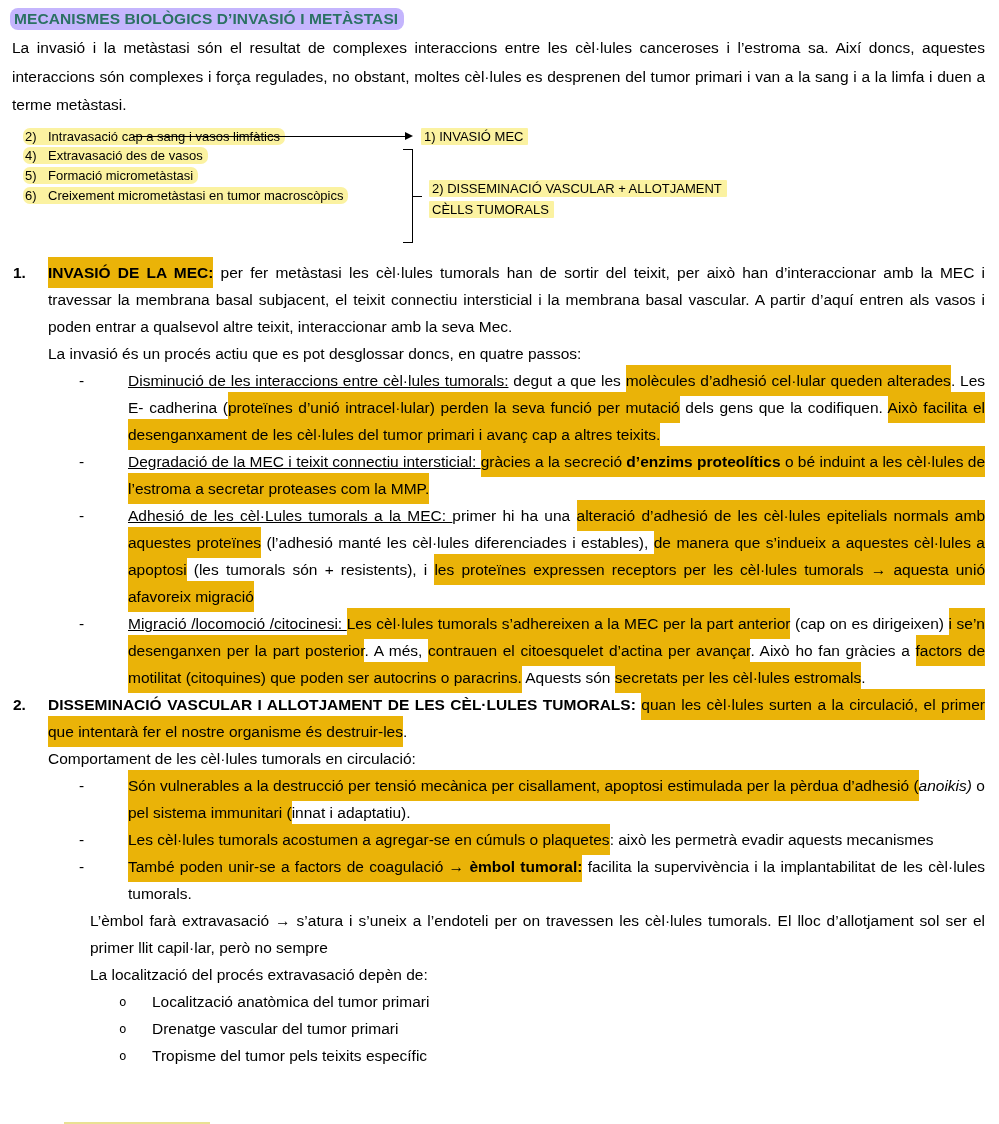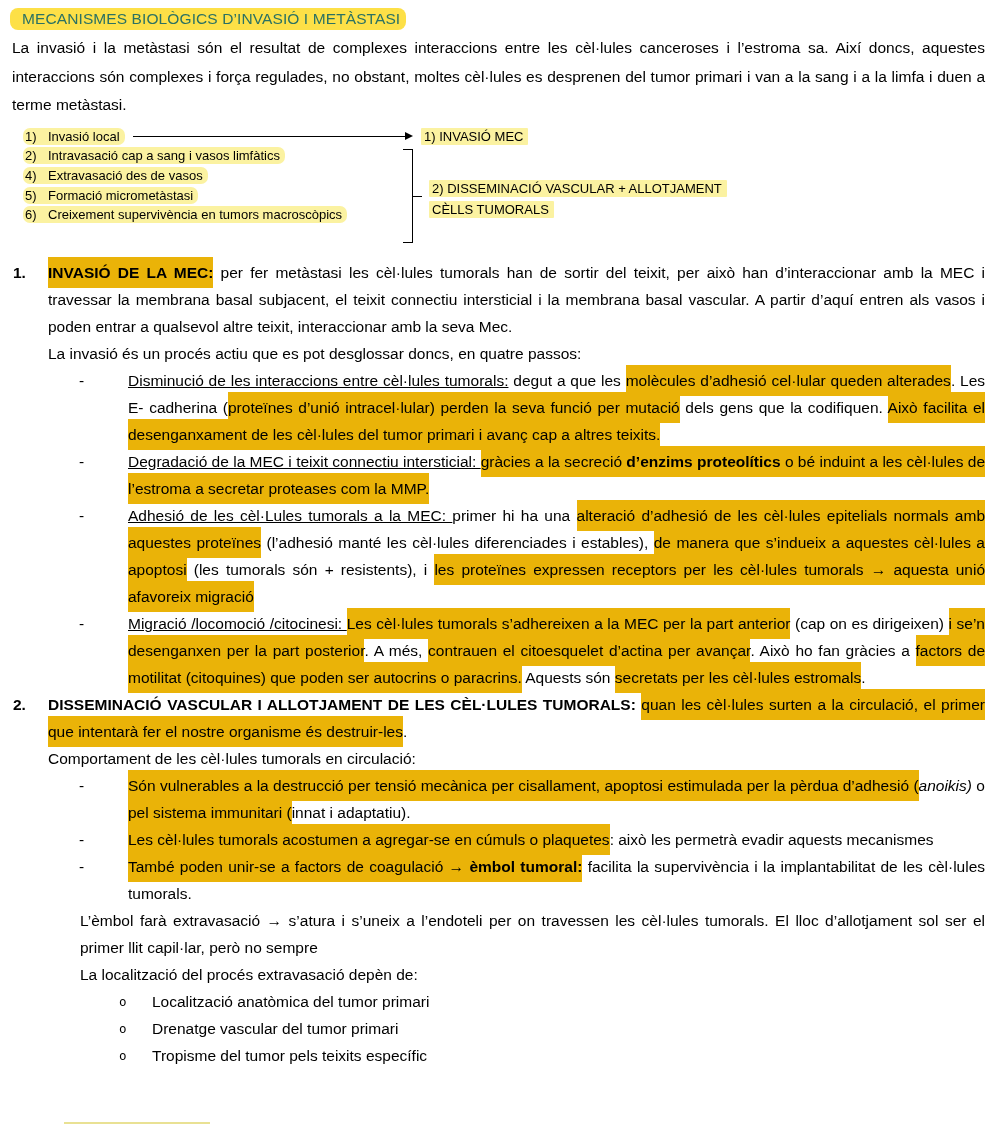--- a/index.html
+++ b/index.html
@@ -5,22 +5,22 @@
   html,body{margin:0;padding:0;}
   body{
     width:999px;height:1124px;overflow:hidden;background:#ffffff;
     font-family:"Liberation Sans",sans-serif;color:#000;position:relative;
   }
   .page{position:relative;width:999px;height:1124px;}
 
   
   .title-row{margin:8px 0 0 10px;}
   .title{
-    display:inline-block;font-size:15.5px;font-weight:normal;color:#2B7163;
-    background:#fde047;padding:2px 6px 2px 12px;border-radius:8px;letter-spacing:.1px;
+    display:inline-block;font-size:15.5px;font-weight:bold;color:#2B7163;
+    background:#c4b5fd;padding:2px 6px 2px 4px;border-radius:8px;letter-spacing:.1px;
   }
 
   
   .intro{
     margin:4px 14px 0 12px;font-size:15.5px;line-height:28.6px;text-align:justify;
   }
 
   
   .diagram{position:relative;margin:7px 0 0 0;font-size:13px;height:119px;}
   .dstep{line-height:19.6px;padding-left:25px;white-space:nowrap;}
@@ -45,21 +45,21 @@
 
   
   .content{margin:13px 14px 0 0;font-size:15.5px;}
   .block{position:relative;text-align:justify;line-height:27px;}
   .block .marker{position:absolute;text-align:left;}
   .numbered{padding-left:48px;}
   .numbered>.marker{left:13px;font-weight:bold;}
   .para-section{padding-left:48px;}
   .bullet{padding-left:128px;}
   .bullet>.marker{left:79px;}
-  .para-bullet{padding-left:64px;margin-left:16px;}
+  .para-bullet{padding-left:90px;}
   .circle{padding-left:152px;}
   .circle>.marker{left:119px;font-size:12.5px;font-family:"DejaVu Sans Mono",monospace;}
 
   .hl{background:#eab308;padding:7px 0;}
   .b{font-weight:bold;}
   .u{text-decoration:underline;}
   .i{font-style:italic;margin-top:16px;}
 
   
   .bottom-cut{
@@ -73,25 +73,24 @@
 <div class="page">
 
   <div class="title-row">
     <span class="title">MECANISMES BIOLÒGICS D’INVASIÓ I METÀSTASI</span>
   </div>
 
   <div class="intro"><span>La invasió i la metàstasi són el resultat de complexes interaccions entre les cèl·lules canceroses i l’estroma sa. Així doncs, aquestes interaccions són complexes i força regulades, no obstant, moltes cèl·lules es desprenen del tumor primari i van a la sang i a la limfa i duen a terme metàstasi.</span></div>
 
   <div class="diagram">
     <div id="dsteps">
-        <div class="dstep"><span class="dwrap hl-pill"><span class="dnum">1)</span><span>Invasió local</span></span></div>
         <div class="dstep"><span class="dwrap hl-pill"><span class="dnum">2)</span><span>Intravasació cap a sang i vasos limfàtics</span></span></div>
         <div class="dstep"><span class="dwrap hl-pill"><span class="dnum">4)</span><span>Extravasació des de vasos</span></span></div>
         <div class="dstep"><span class="dwrap hl-pill"><span class="dnum">5)</span><span>Formació micrometàstasi</span></span></div>
-        <div class="dstep"><span class="dwrap hl-pill"><span class="dnum">6)</span><span>Creixement supervivència en tumors macroscòpics</span></span></div>
+        <div class="dstep"><span class="dwrap hl-pill"><span class="dnum">6)</span><span>Creixement micrometàstasi en tumor macroscòpics</span></span></div>
       </div>
     <div class="arrow"></div>
     <div class="bracket"></div>
     <div class="dlabel1">
       <span class="pill">1) INVASIÓ MEC</span>
     </div>
     <div class="dlabel2">
       <div><span class="pill">2) DISSEMINACIÓ VASCULAR + ALLOTJAMENT</span></div>
       <div><span class="pill">CÈLLS TUMORALS</span></div>
     </div>

